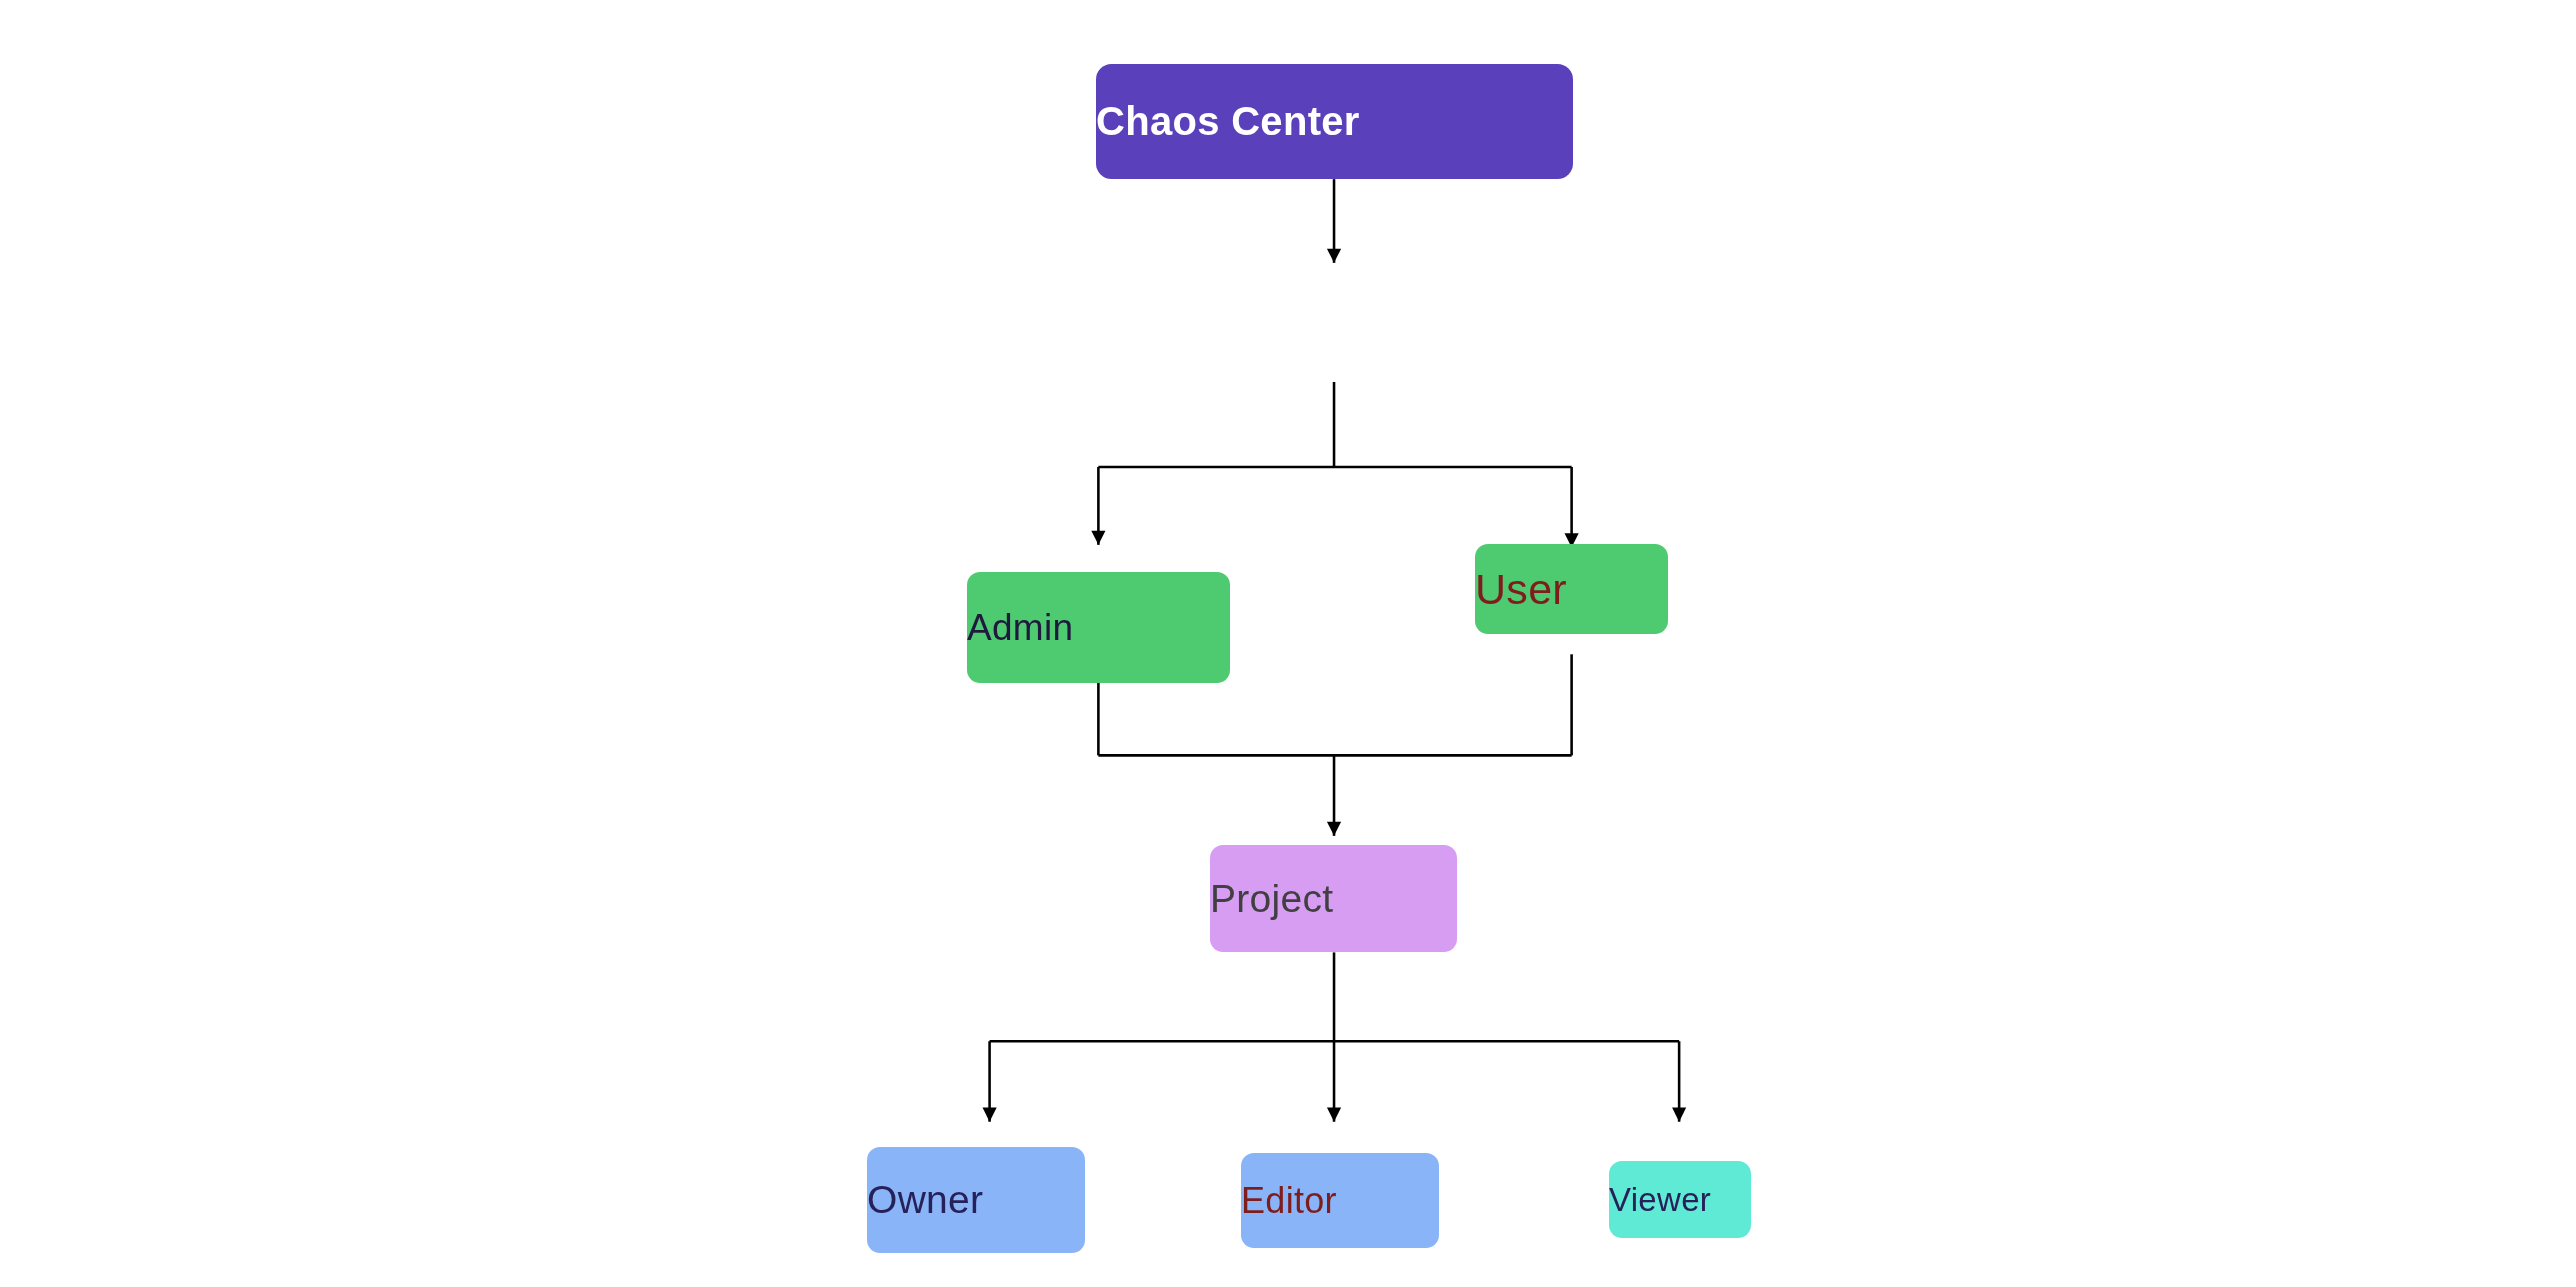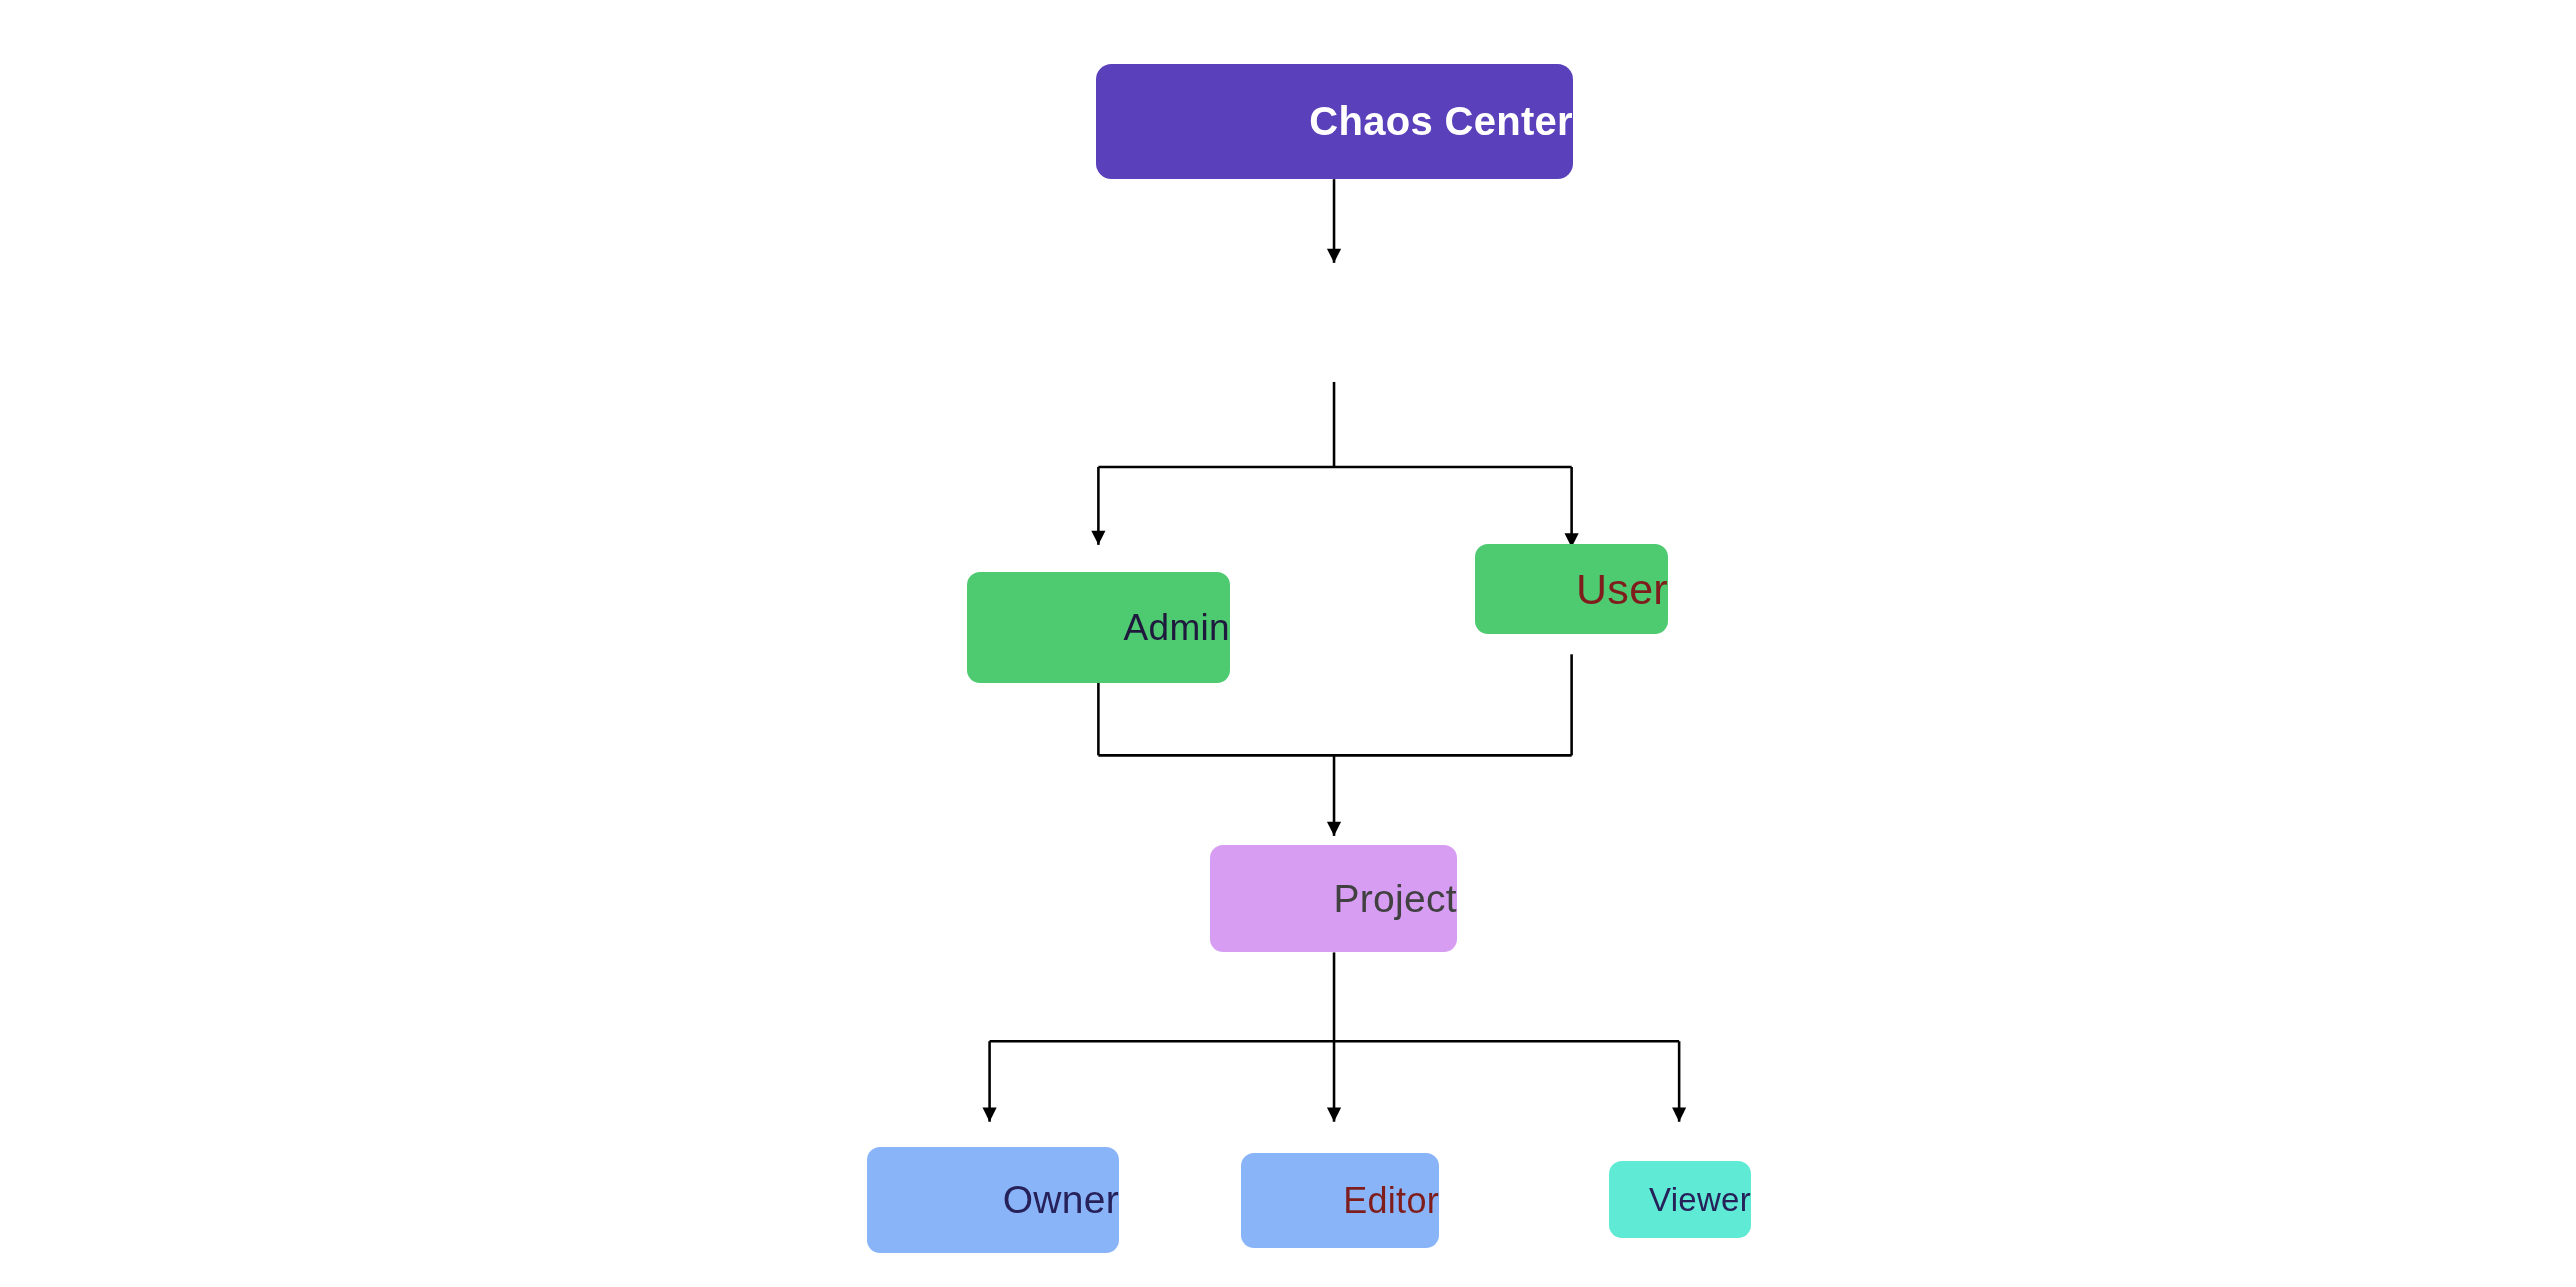--- a/index.html
+++ b/index.html
@@ -5,21 +5,21 @@
   html, body { margin: 0; padding: 0; background: #ffffff; }
   body { width: 2576px; height: 1288px; font-family: "Liberation Sans", sans-serif; }
   .stage { position: relative; width: 2576px; height: 1288px; background: #ffffff; overflow: hidden; }
   .edge-layer { position: absolute; left: 0; top: 0; width: 2576px; height: 1288px; }
   .edge-layer path { fill: none; stroke: #000000; stroke-width: 4; }
   .edge-layer .arrowhead { fill: #000000; stroke: none; }
   .node {
     position: absolute;
     display: flex;
     align-items: center;
-    justify-content: flex-end;
+    justify-content: flex-start;
     border-radius: 13px;
     font-weight: 500;
     letter-spacing: 0.3px;
     white-space: nowrap;
   }
   .node.title { font-weight: 700; }
 </style>
 </head>
 <body>
 
@@ -62,21 +62,21 @@
   </div>
 
   <div class="node" style="left: 1475px; top: 544px; width: 193px; height: 90px; font-size: 43px; background-color: rgb(78, 203, 113); color: #7f1d1d;">
     <span>User</span>
   </div>
 
   <div class="node" style="left: 1210px; top: 845px; width: 247px; height: 107px; font-size: 39px; background-color: rgb(215, 157, 243); color: #404040;">
     <span>Project</span>
   </div>
 
-  <div class="node" style="left: 867px; top: 1147px; width: 252px; height: 106px; font-size: 39px; background-color: rgb(138, 180, 248); color: rgb(39, 33, 90);">
+  <div class="node" style="left: 867px; top: 1147px; width: 218px; height: 106px; font-size: 39px; background-color: rgb(138, 180, 248); color: rgb(39, 33, 90);">
     <span>Owner</span>
   </div>
 
   <div class="node" style="left: 1241px; top: 1153px; width: 198px; height: 95px; font-size: 36px; background-color: rgb(138, 180, 248); color: #7f1d1d;">
     <span>Editor</span>
   </div>
 
   <div class="node" style="left: 1609px; top: 1161px; width: 142px; height: 77px; font-size: 33px; background-color: #5eead4; color: rgb(39, 33, 90);">
     <span>Viewer</span>
   </div>

